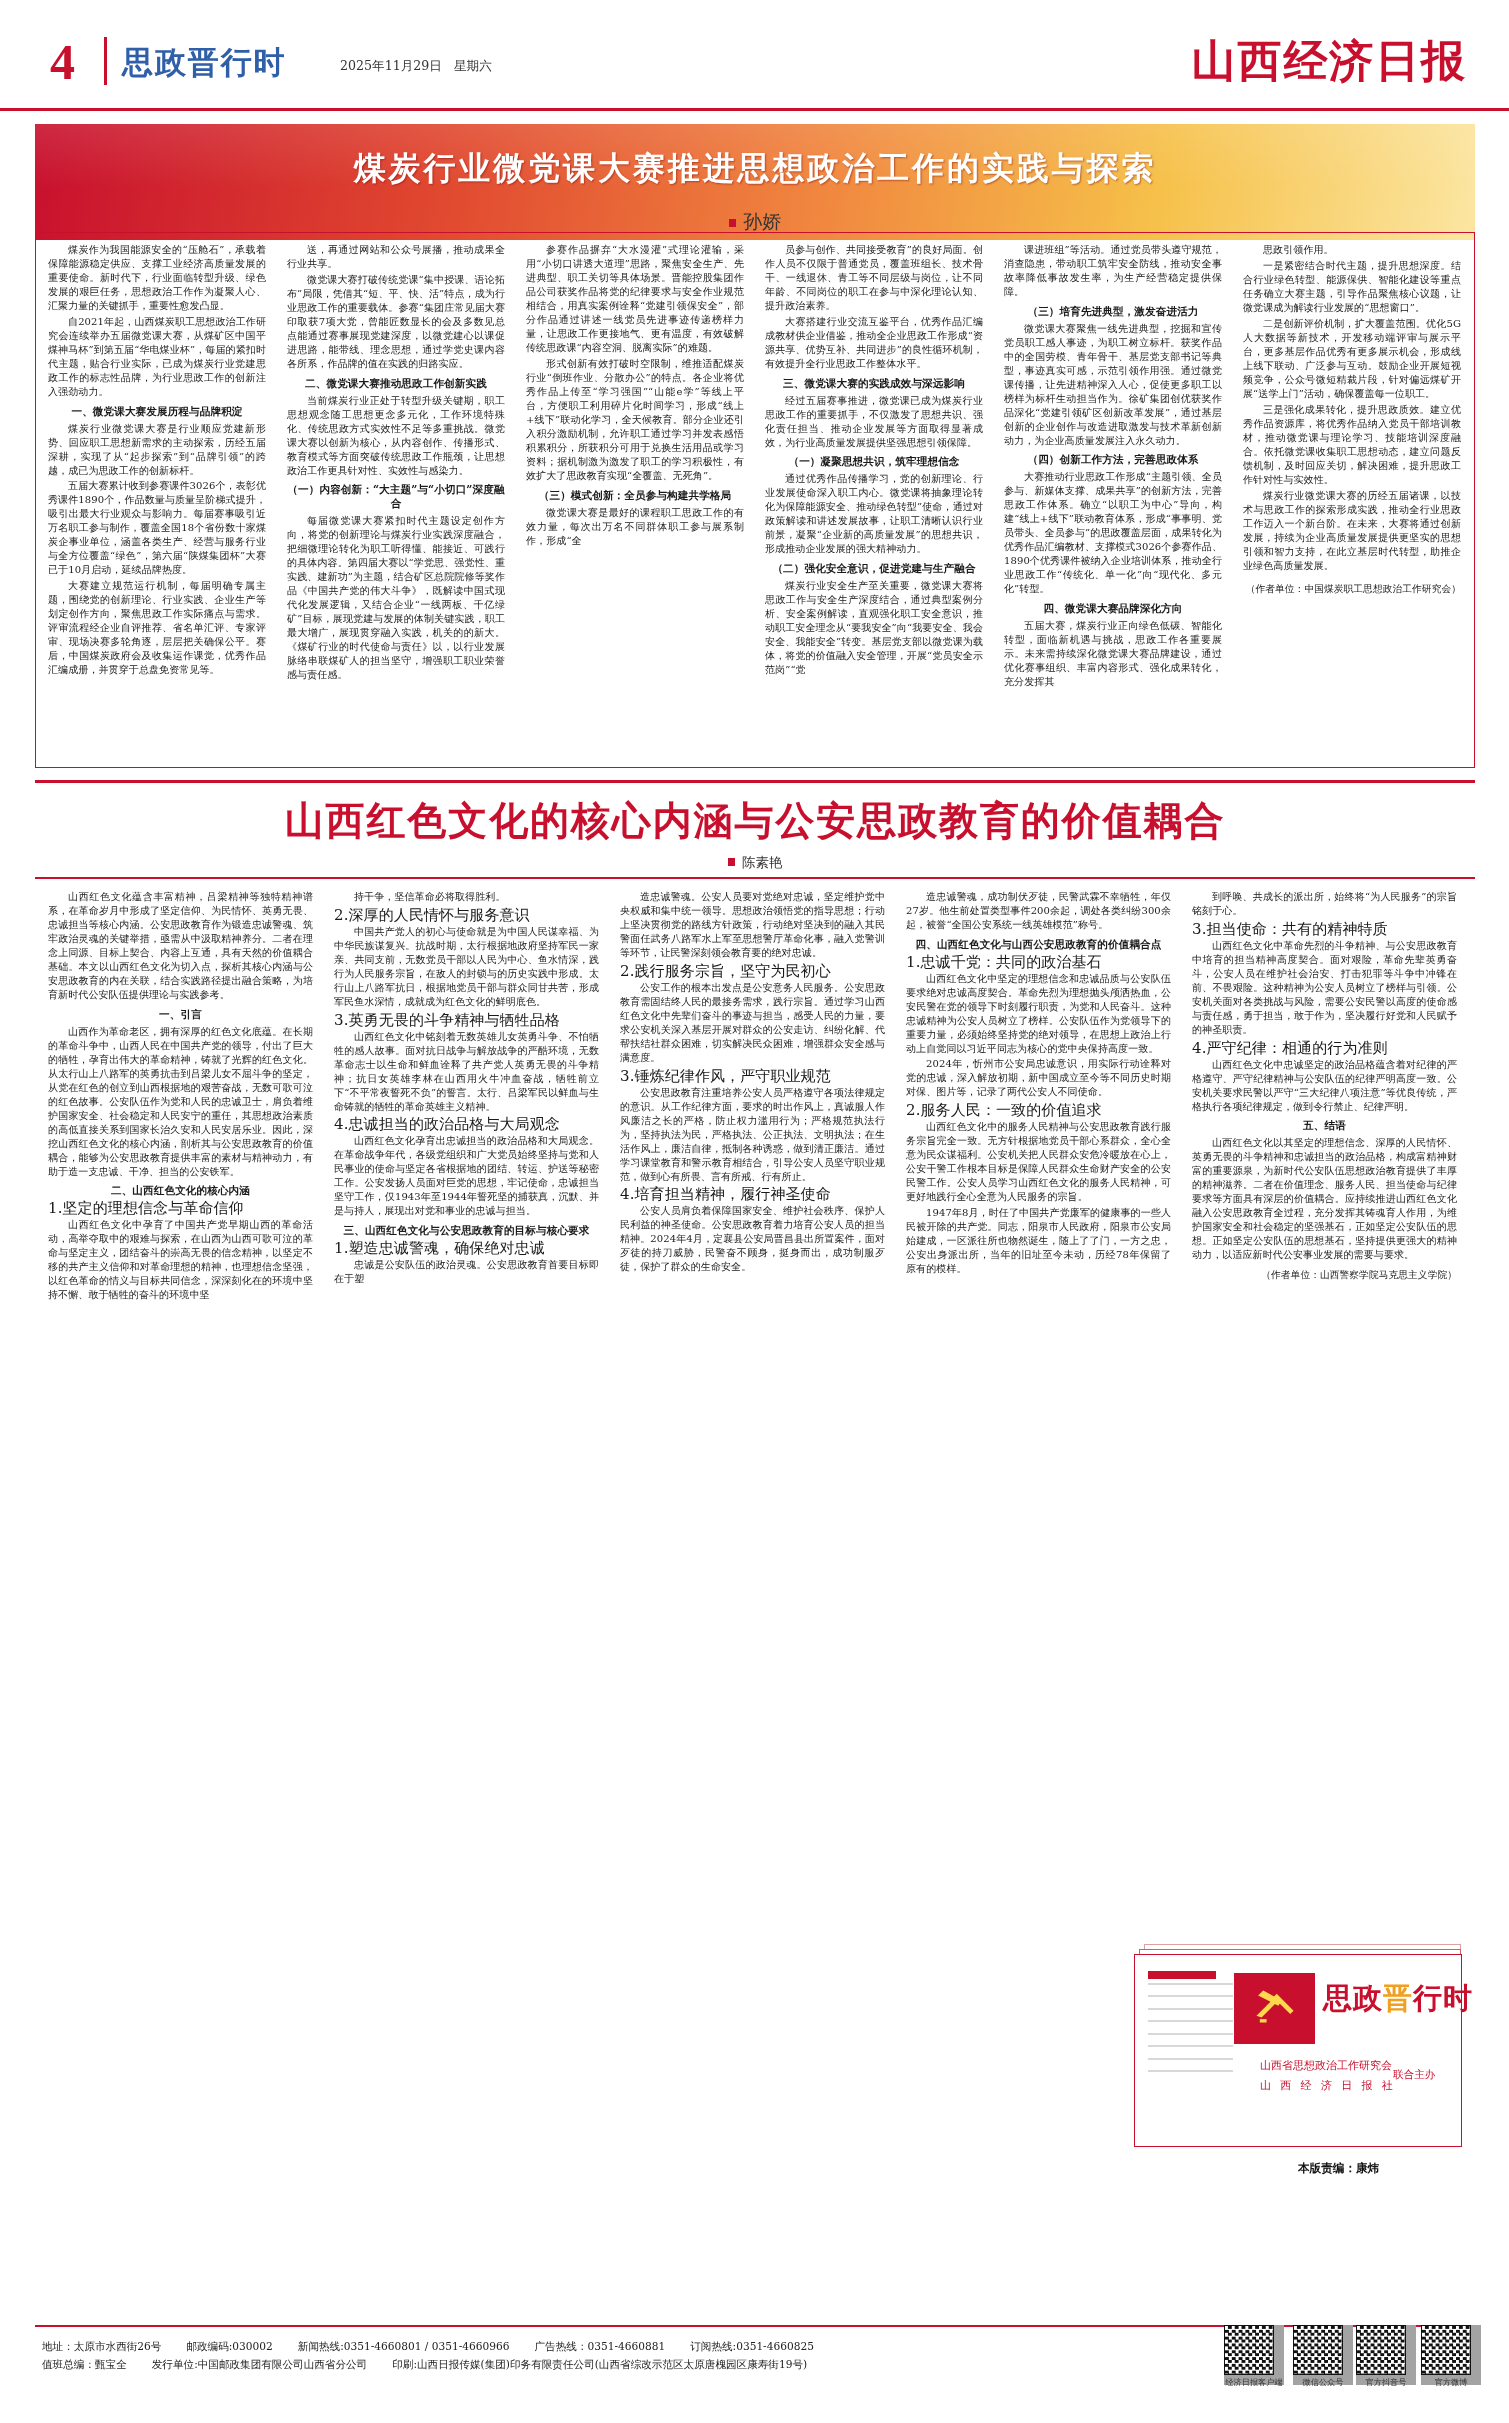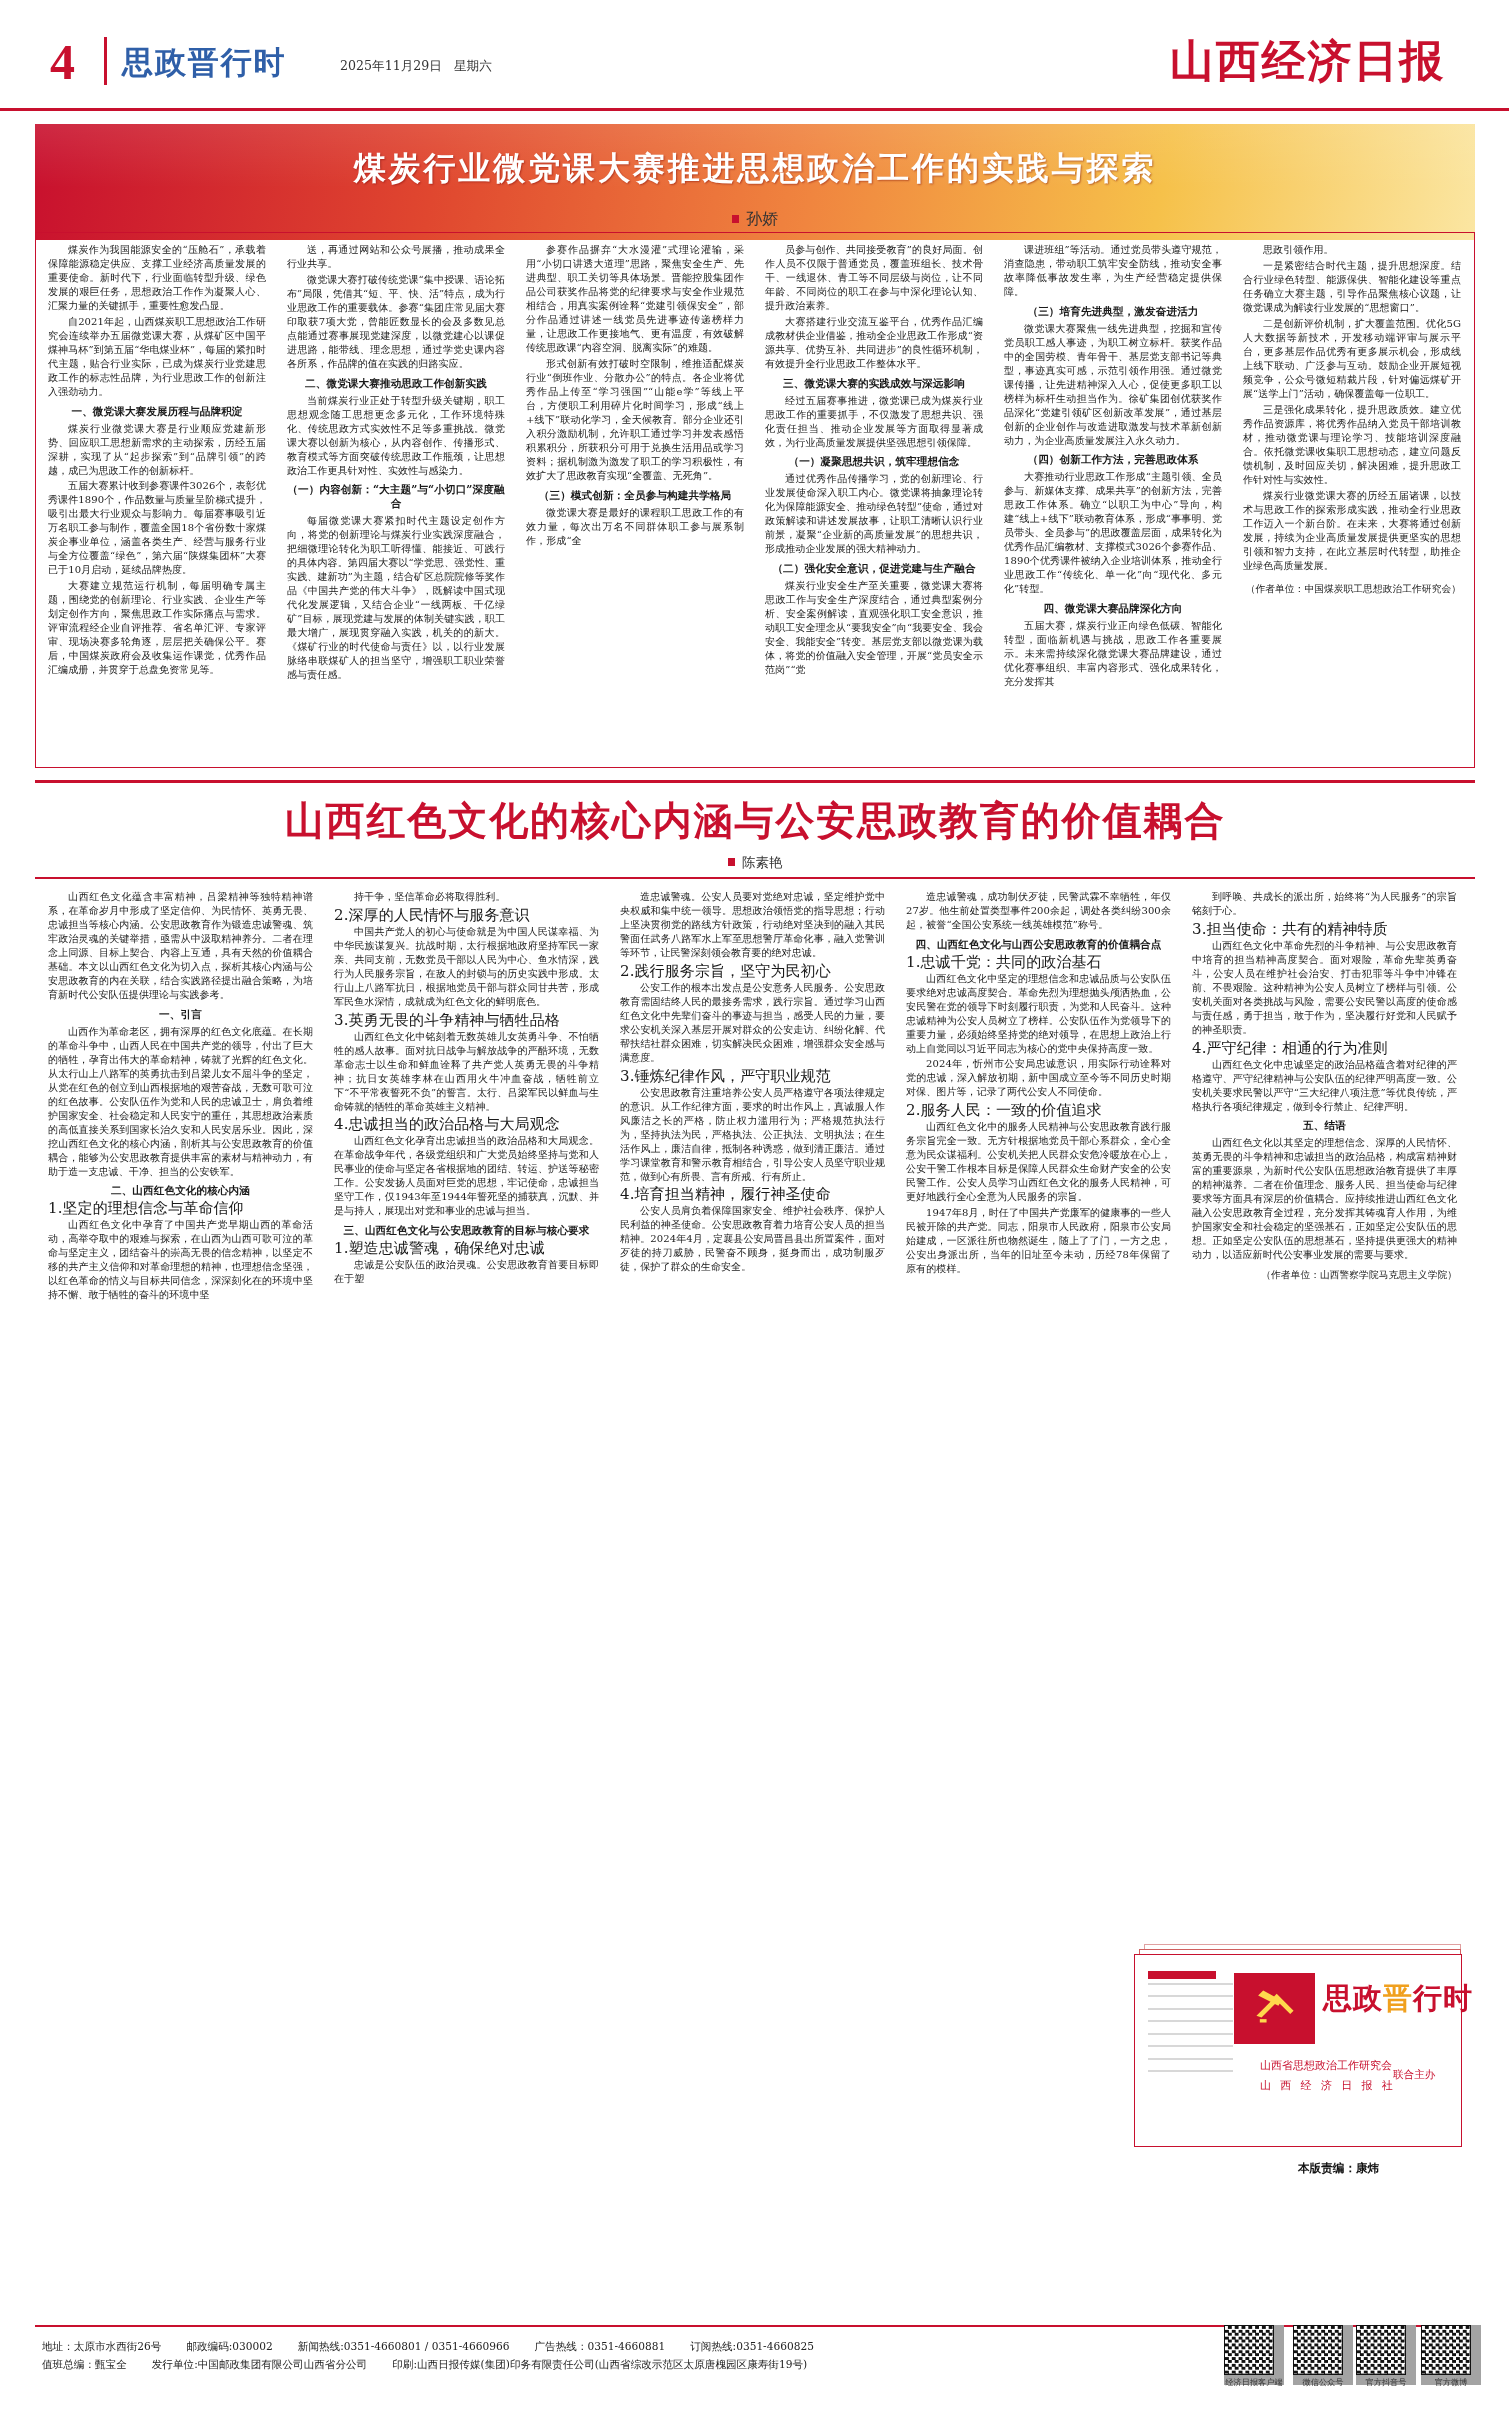--- a/index.html
+++ b/index.html
@@ -8,32 +8,32 @@
 
   
   .masthead{position:absolute;left:0;top:0;width:1509px;height:116px;}
   .mh-inner{position:relative;width:1509px;height:116px;}
   .page-num{position:absolute;left:50px;top:37px;font-size:50px;font-weight:bold;color:#c8102e;font-family:"Liberation Serif",serif;line-height:1;}
   .mh-divider{position:absolute;left:104px;top:37px;width:2.9px;height:48px;background:#c8102e;}
   .mh-section{position:absolute;left:122px;top:42px;font-size:31px;color:#2f5fa8;font-weight:bold;letter-spacing:1.9px;font-family:"DejaVu Serif",serif;}
   .mh-date{position:absolute;left:340px;top:58px;font-size:12.6px;color:#333;}
   .mh-weekday{position:absolute;left:454px;top:58px;font-size:12.6px;color:#333;}
   .mh-logo{position:absolute;right:42px;top:35px;width:319px;height:52px;}
-  .mh-logo-text{font-size:44px;font-weight:bold;color:#c8102e;letter-spacing:1.9px;font-family:"DejaVu Serif",serif;line-height:52px;text-align:center;white-space:nowrap;}
+  .mh-logo-text{font-size:44px;font-weight:bold;color:#c8102e;letter-spacing:1.9px;font-family:"DejaVu Serif",serif;line-height:52px;text-align:right;white-space:nowrap;}
   .mh-rule{position:absolute;left:0;top:108px;width:1509px;height:2.9px;background:#c8102e;}
 
   
   .a1-banner{position:absolute;left:35px;top:124px;width:1440px;height:116px;
     background:linear-gradient(100deg,#c8102e 0%,#e0472f 28%,#f0853f 54%,#f6c14a 78%,#fbe6a2 100%);}
   .a1-banner:after{content:"";position:absolute;left:0;top:0;width:1440px;height:116px;
     background:linear-gradient(180deg,rgba(255,255,255,0.10) 0%,rgba(255,255,255,0) 55%);}
   .a1-title{position:absolute;left:35px;top:147px;width:1440px;text-align:center;
     font-size:32px;font-weight:bold;color:#ffffff;letter-spacing:2.9px;font-family:"DejaVu Serif",serif;
     text-shadow:1px 1px 1.9px rgba(120,0,0,.45);}
-  .a1-author{position:absolute;left:35px;top:209px;width:1440px;text-align:center;font-size:16px;color:#333;}
+  .a1-author{position:absolute;left:35px;top:209px;width:1440px;text-align:center;font-size:19px;color:#333;}
   .a1-author .sq{display:inline-block;width:7.7px;height:7.7px;background:#c8102e;margin-right:6.8px;vertical-align:1px;}
 
   
   .a1-frame{position:absolute;left:35px;top:232px;width:1440px;height:536px;border:1.9px solid #c8102e;box-sizing:border-box;}
   .a1-cols{position:absolute;left:48px;top:243px;width:1413px;height:517px;
     display:flex;gap:21px;}
   .a1-col{width:328px;}
   .a1-col p{margin:0 0 1.9px 0;font-size:10px;line-height:14px;text-align:justify;text-indent:2em;
     font-family:"DejaVu Serif",serif;color:#1a1a1a;letter-spacing:0.1px;}
   .a1-col p.sub{text-align:center;text-indent:0;font-weight:bold;font-size:10.6px;margin:4.8px 0 3.9px;}

